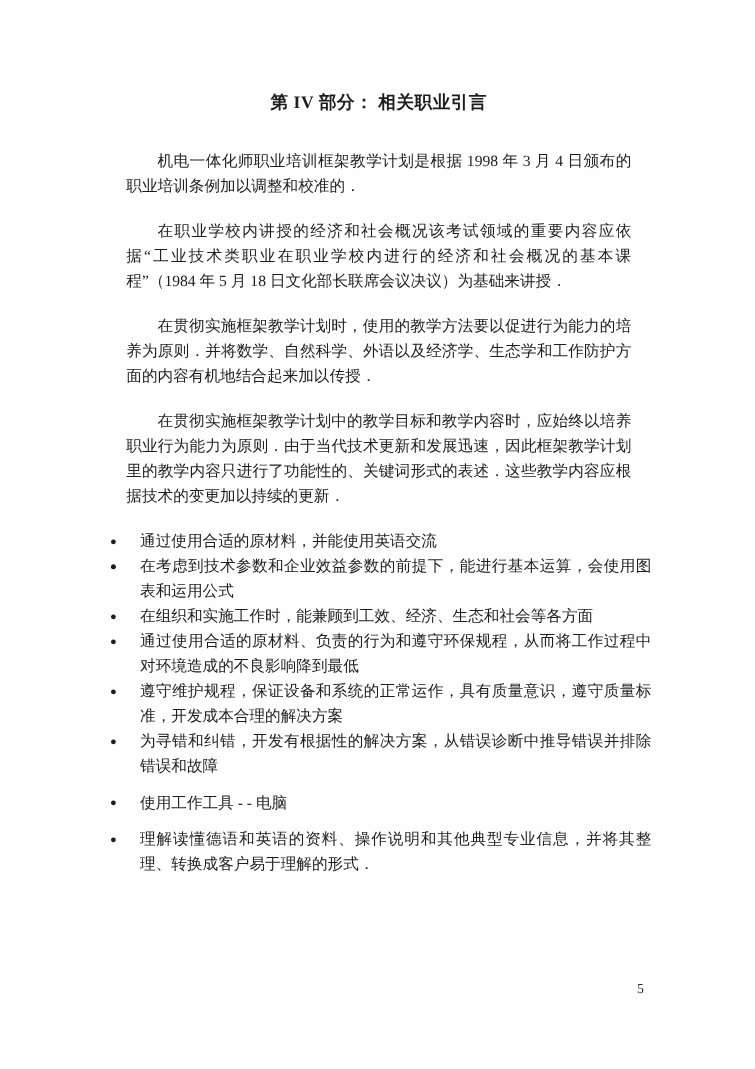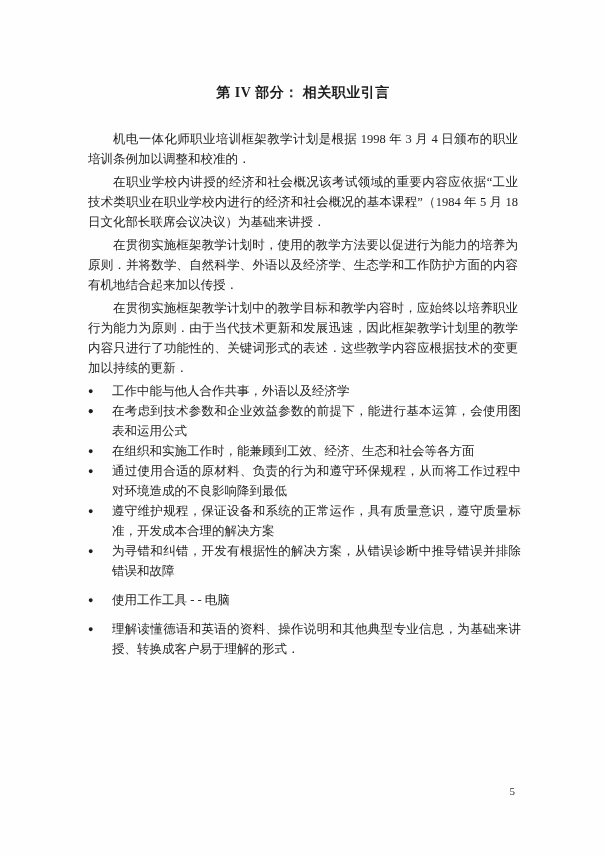--- a/index.html
+++ b/index.html
@@ -12,33 +12,33 @@
     width: 604px;
     height: 855px;
     background: #fefefe;
     color: #1d1d1f;
     font-family: "Liberation Serif", "DejaVu Serif", serif;
     overflow: hidden;
   }
   .content {
     position: absolute;
     left: 85px;
-    top: 82px;
+    top: 72px;
     width: 436px;
   }
   .title {
     margin: 0 0 26px 0;
     font-size: 14px;
     font-weight: bold;
     text-align: center;
     line-height: 21px;
     letter-spacing: 0.5px;
   }
   .para {
-    margin: 3px;
+    margin: 16px;
     font-size: 12.5px;
     line-height: 20px;
     text-align: justify;
   }
   .indent {
     text-indent: 2em;
   }
   .list-label {
     text-indent: 0;
   }
@@ -91,21 +91,21 @@
 
         <p class="para indent">在贯彻实施框架教学计划中的教学目标和教学内容时，应始终以培养职业行为能力为原则．由于当代技术更新和发展迅速，因此框架教学计划里的教学内容只进行了功能性的、关键词形式的表述．这些教学内容应根据技术的变更加以持续的更新．</p>
 
       </div>
 
 
     <ul class="bullets">
 
         <li class="bullet-item">
           <span class="dot">●</span>
-          <span class="bullet-text">工作中能与他人合作共事，外语以及经济学</span>
+          <span class="bullet-text">通过使用合适的原材料，并能使用英语交流</span>
         </li>
 
         <li class="bullet-item">
           <span class="dot">●</span>
         </li>
 
         <li class="bullet-item">
           <span class="dot">●</span>
           <span class="bullet-text">在考虑到技术参数和企业效益参数的前提下，能进行基本运算，会使用图表和运用公式</span>
         </li>
@@ -130,20 +130,20 @@
           <span class="bullet-text">为寻错和纠错，开发有根据性的解决方案，从错误诊断中推导错误并排除错误和故障</span>
         </li>
 
         <li class="bullet-item spaced">
           <span class="dot">●</span>
           <span class="bullet-text">使用工作工具 - - 电脑</span>
         </li>
 
         <li class="bullet-item spaced">
           <span class="dot">●</span>
-          <span class="bullet-text">理解读懂德语和英语的资料、操作说明和其他典型专业信息，为基础来讲授、转换成客户易于理解的形式．</span>
+          <span class="bullet-text">理解读懂德语和英语的资料、操作说明和其他典型专业信息，并将其整理、转换成客户易于理解的形式．</span>
         </li>
       </ul>
 
   </div>
 
   <div class="page-num">5</div>
 </div>
 
 </body></html>

